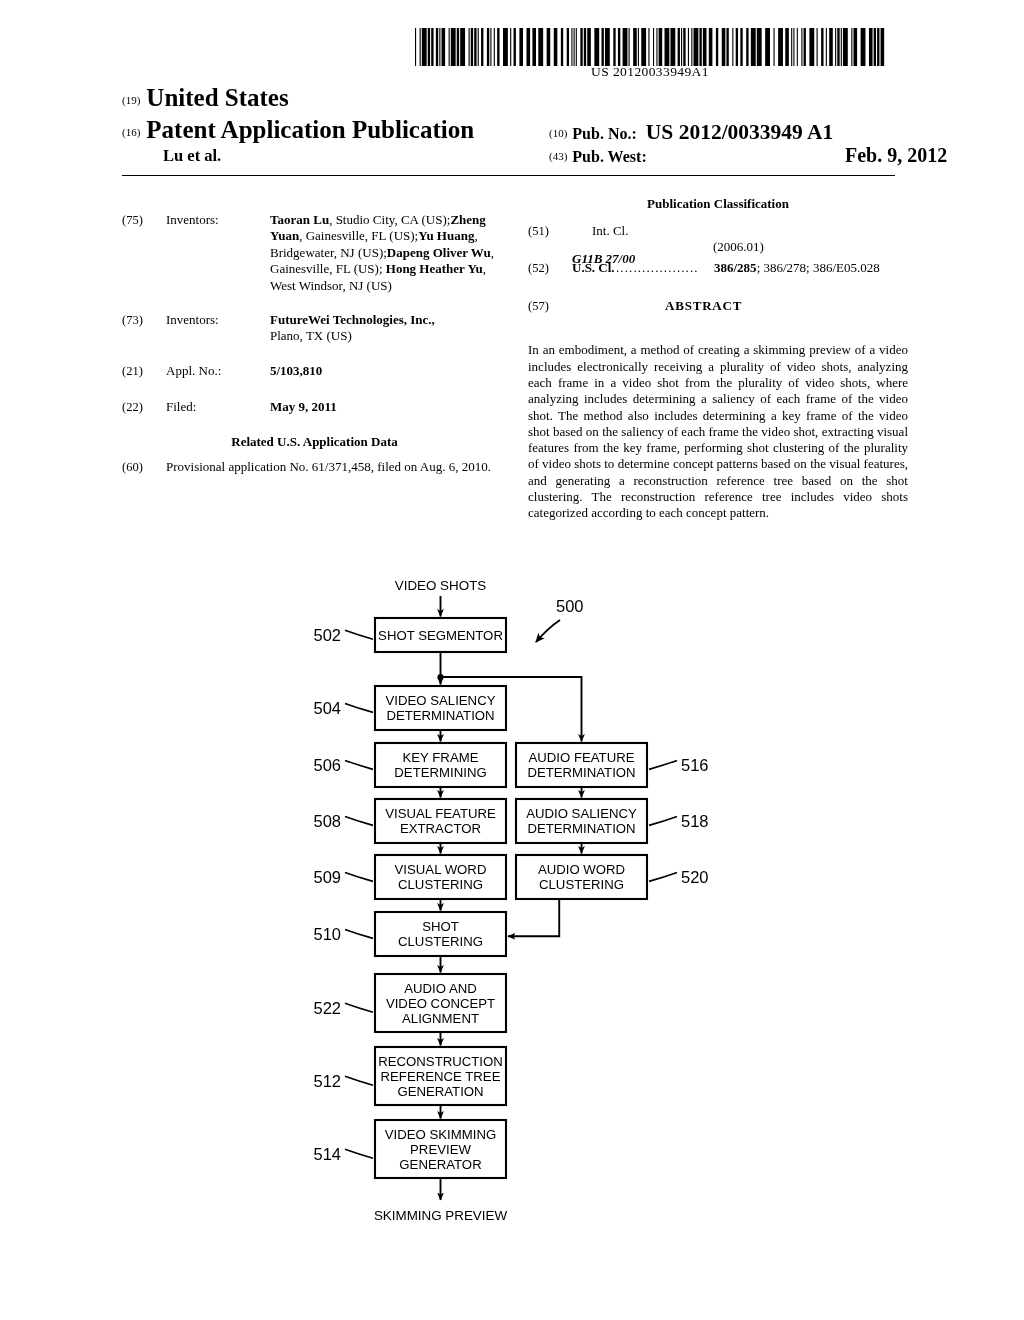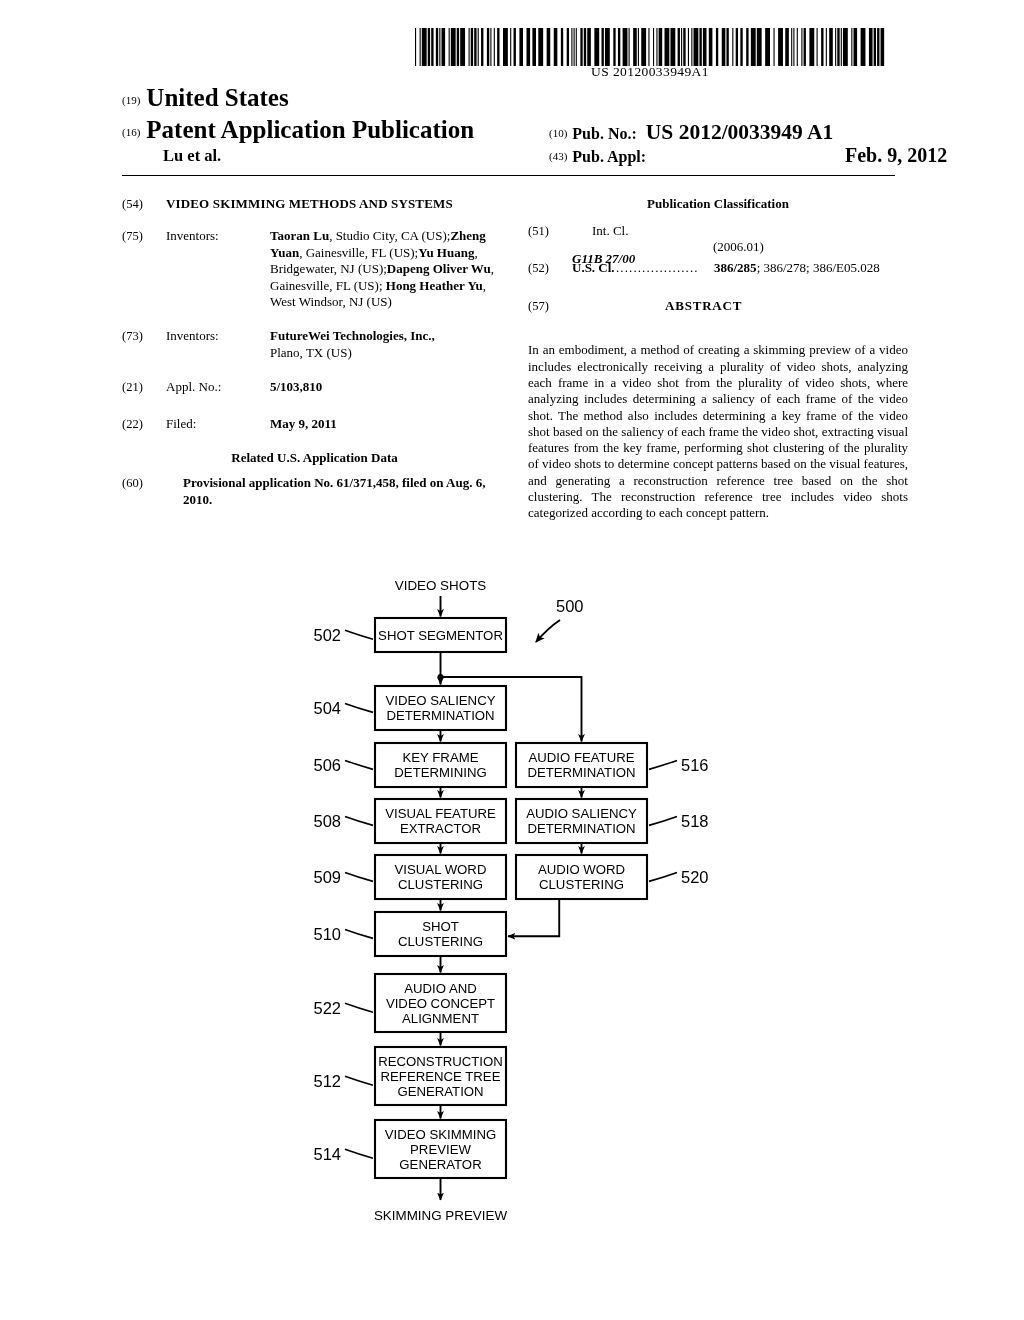--- a/index.html
+++ b/index.html
@@ -167,23 +167,22 @@
     display: block;
   }
   .rowbody-title {
     margin-left: 44px;
     display: block;
     font-weight: bold;
     font-size: 13px;
     letter-spacing: 0.15px;
   }
   .rowbody-wide {
-    margin-left: 61px;
+    margin-left: 44px;
     display: block;
-    font-weight: bold;
   }
   b.nm { font-weight: bold; }
 
   #related-heading {
     text-align: center;
     font-weight: bold;
     font-size: 13px;
     margin: 18px 0 9px 10px;
   }
 
@@ -401,32 +400,28 @@
     <span class="kindcode">(16)</span><span id="pap-text">Patent Application Publication</span>
   </div>
 
   <div id="line-authors">Lu et al.</div>
 
   <div id="line-pubno">
     <span class="kindcode">(10)</span><span id="pubno-label">Pub. No.:</span><span id="pubno-value">US 2012/0033949 A1</span>
   </div>
 
   <div id="line-pubdate">
-    <span class="kindcode">(43)</span><span id="pubdate-label">Pub. Appl:</span><span id="pubdate-value">Feb. 9, 2012</span>
+    <span class="kindcode">(43)</span><span id="pubdate-label">Pub. West:</span><span id="pubdate-value">Feb. 9, 2012</span>
   </div>
 </div>
 
 <div id="header-rule"></div>
 
 <div id="col-left">
 
-  <div class="biblio-row">
-    <span class="tag">(54)</span>
-    <span class="rowbody-title">VIDEO SKIMMING METHODS AND SYSTEMS</span>
-  </div>
 
   <div class="biblio-row" style="margin-top:16px;">
     <span class="tag">(75)</span>
     <span class="rowlabel">Inventors:</span>
     <span class="rowbody-indent" id="inventors-list"><b class="nm">Taoran Lu</b><span>, Studio City, CA (US);</span><b class="nm">Zheng Yuan</b><span>, Gainesville, FL (US);</span><b class="nm">Yu Huang</b><span>, Bridgewater, NJ (US);</span><b class="nm">Dapeng Oliver Wu</b><span>, Gainesville, FL (US); </span><b class="nm">Hong Heather Yu</b><span>, West Windsor, NJ (US)</span></span>
   </div>
 
   <div class="biblio-row" style="margin-top:18px;">
     <span class="tag">(73)</span>
     <span class="rowlabel">Inventors:</span>

